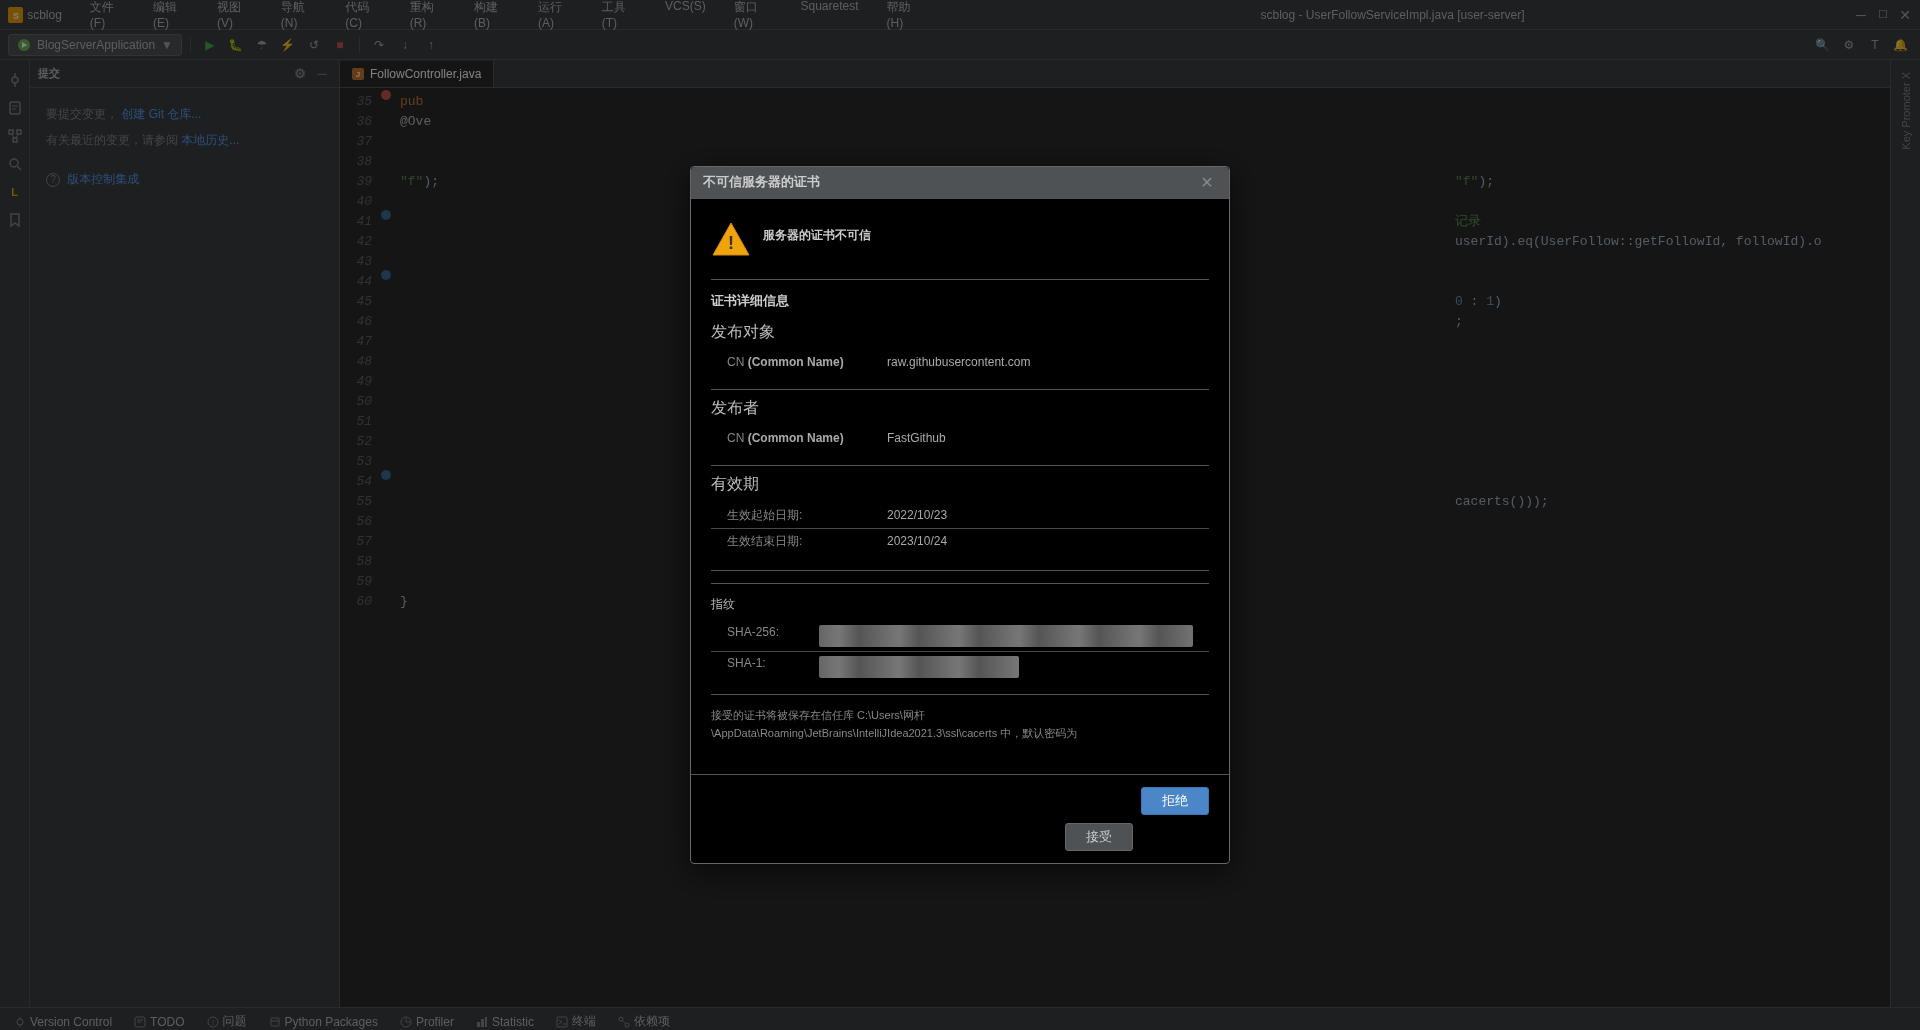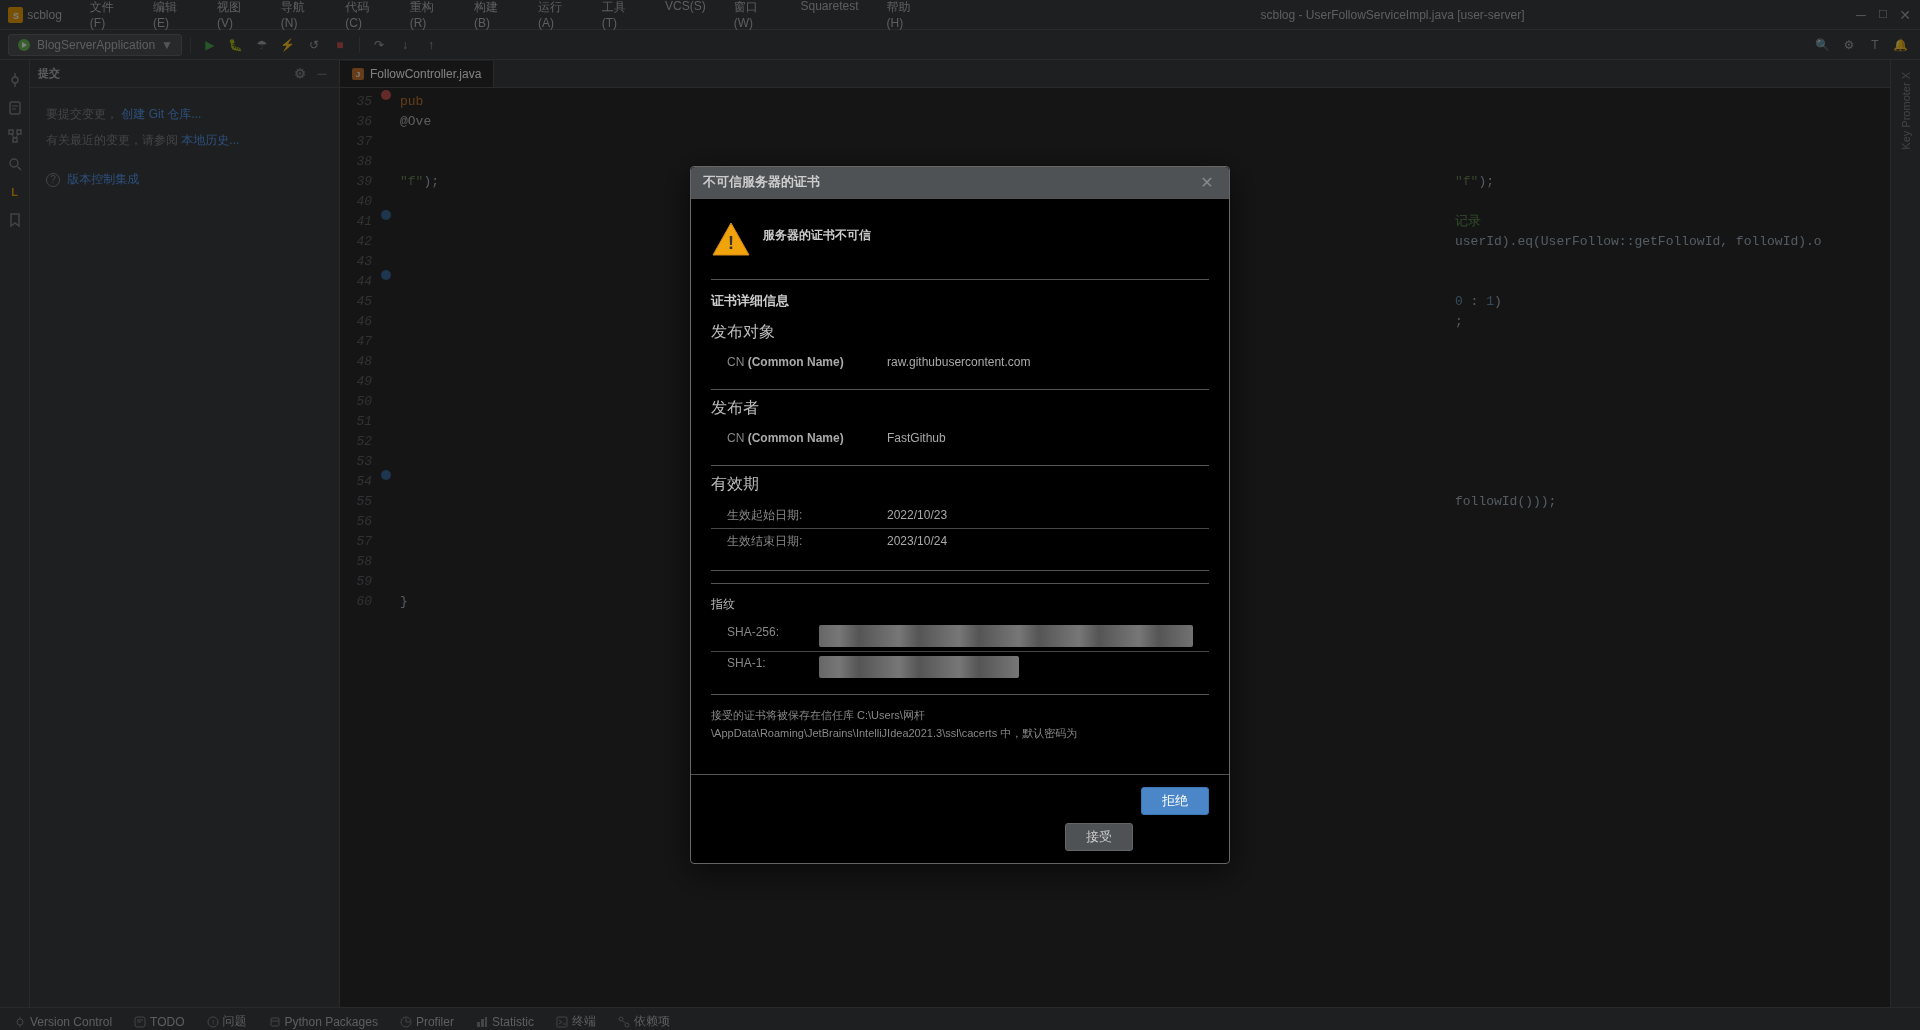--- a/index.html
+++ b/index.html
@@ -736,21 +736,21 @@
           <div style="height:20px;"><span class="num">0</span> : <span class="num">1</span>)</div>
           <div style="height:20px;"><span>;</span></div>
           <div style="height:20px;"></div>
           <div style="height:20px;"></div>
           <div style="height:20px;"></div>
           <div style="height:20px;"></div>
           <div style="height:20px;"></div>
           <div style="height:20px;"></div>
           <div style="height:20px;"></div>
           <div style="height:20px;"></div>
-          <div style="height:20px;">followId()));</div>
+          <div style="height:20px;">cacerts()));</div>
           <div style="height:20px;"></div>
           <div style="height:20px;"></div>
           <div style="height:20px;"></div>
           <div style="height:20px;"></div>
           <div style="height:20px;"></div>
         </div>
       </div>
     </div>
   </div>
 

